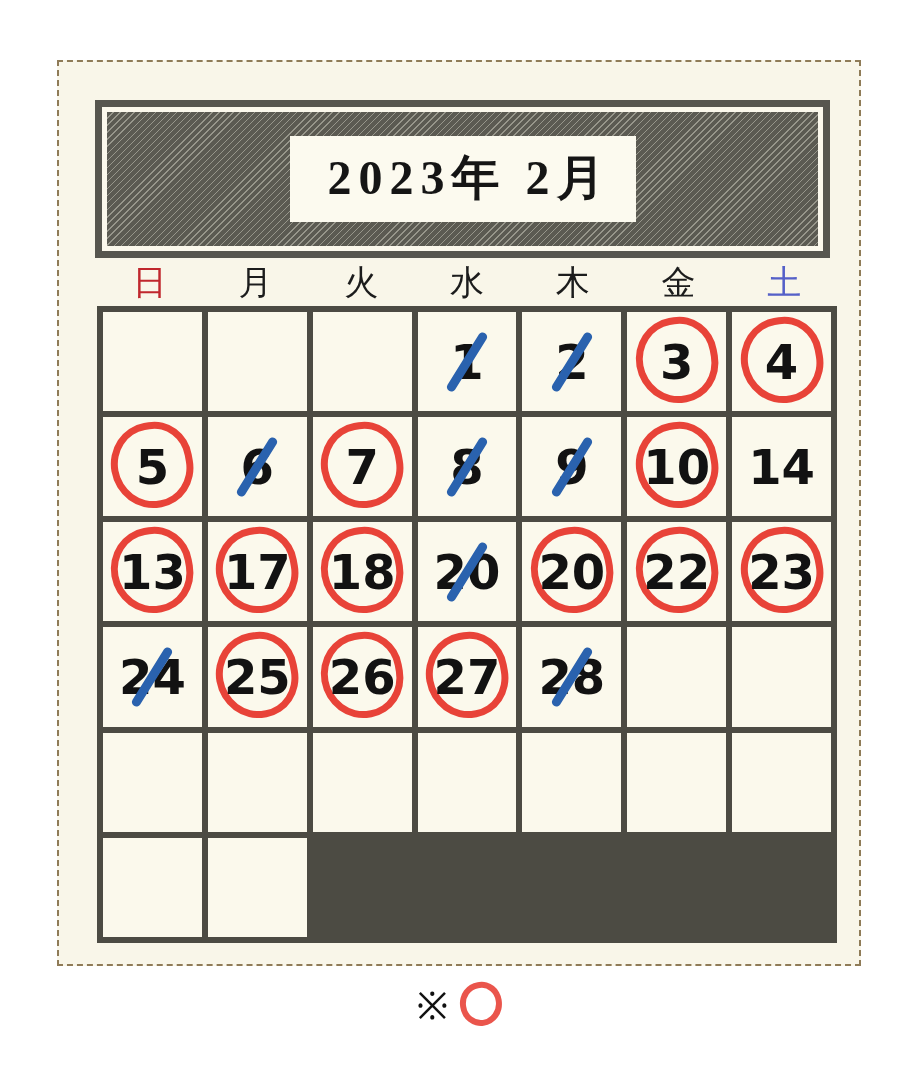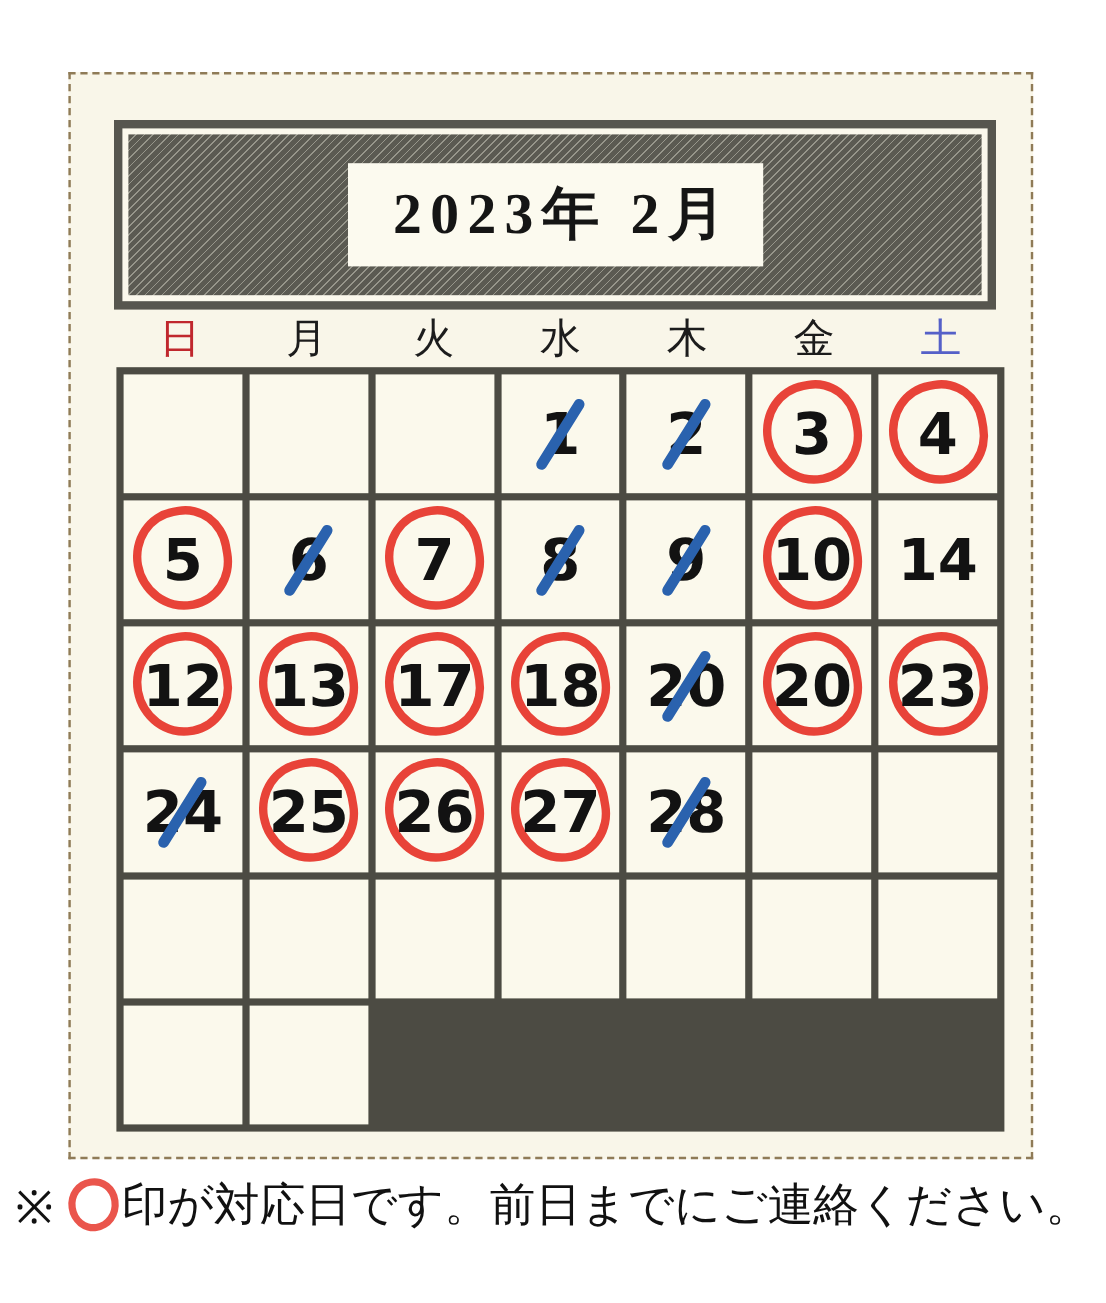--- a/index.html
+++ b/index.html
@@ -217,41 +217,41 @@
       </div>
       <div class="cell">
         <span class="circle-mark" style="border-color: rgb(232, 67, 56);"></span>
         <span class="day-num">10</span>
       </div>
       <div class="cell">
         <span class="day-num">14</span>
       </div>
       <div class="cell">
         <span class="circle-mark" style="border-color: rgb(232, 67, 56);"></span>
-        <span class="day-num">12</span>
-      </div>
-      <div class="cell">
-        <span class="circle-mark" style="border-color: rgb(232, 67, 56);"></span>
         <span class="day-num">13</span>
       </div>
       <div class="cell">
         <span class="circle-mark" style="border-color: rgb(232, 67, 56);"></span>
         <span class="day-num">17</span>
       </div>
       <div class="cell">
         <span class="circle-mark" style="border-color: rgb(232, 67, 56);"></span>
         <span class="day-num">18</span>
       </div>
       <div class="cell">
         <span class="day-num">20</span>
         <span class="slash-mark" style="background: rgb(42, 98, 174);"></span>
       </div>
       <div class="cell">
         <span class="circle-mark" style="border-color: rgb(232, 67, 56);"></span>
         <span class="day-num">20</span>
+      </div>
+      <div class="cell">
+        <span class="circle-mark" style="border-color: rgb(232, 67, 56);"></span>
+        <span class="day-num">22</span>
       </div>
       <div class="cell">
         <span class="circle-mark" style="border-color: rgb(232, 67, 56);"></span>
         <span class="day-num">23</span>
       </div>
       <div class="cell">
         <span class="day-num">24</span>
         <span class="slash-mark" style="background: rgb(42, 98, 174);"></span>
       </div>
       <div class="cell">
@@ -281,14 +281,13 @@
       <div class="cell"></div>
       <div class="cell"></div>
       <div class="cell"></div>
     </div>
 
 </div>
 
 <div class="footer-note">
   <span>※</span>
   <span class="footer-circle"></span>
-  <span>印が対応日です。前日までにご連絡ください。</span>
 </div>
 
 </body></html>

